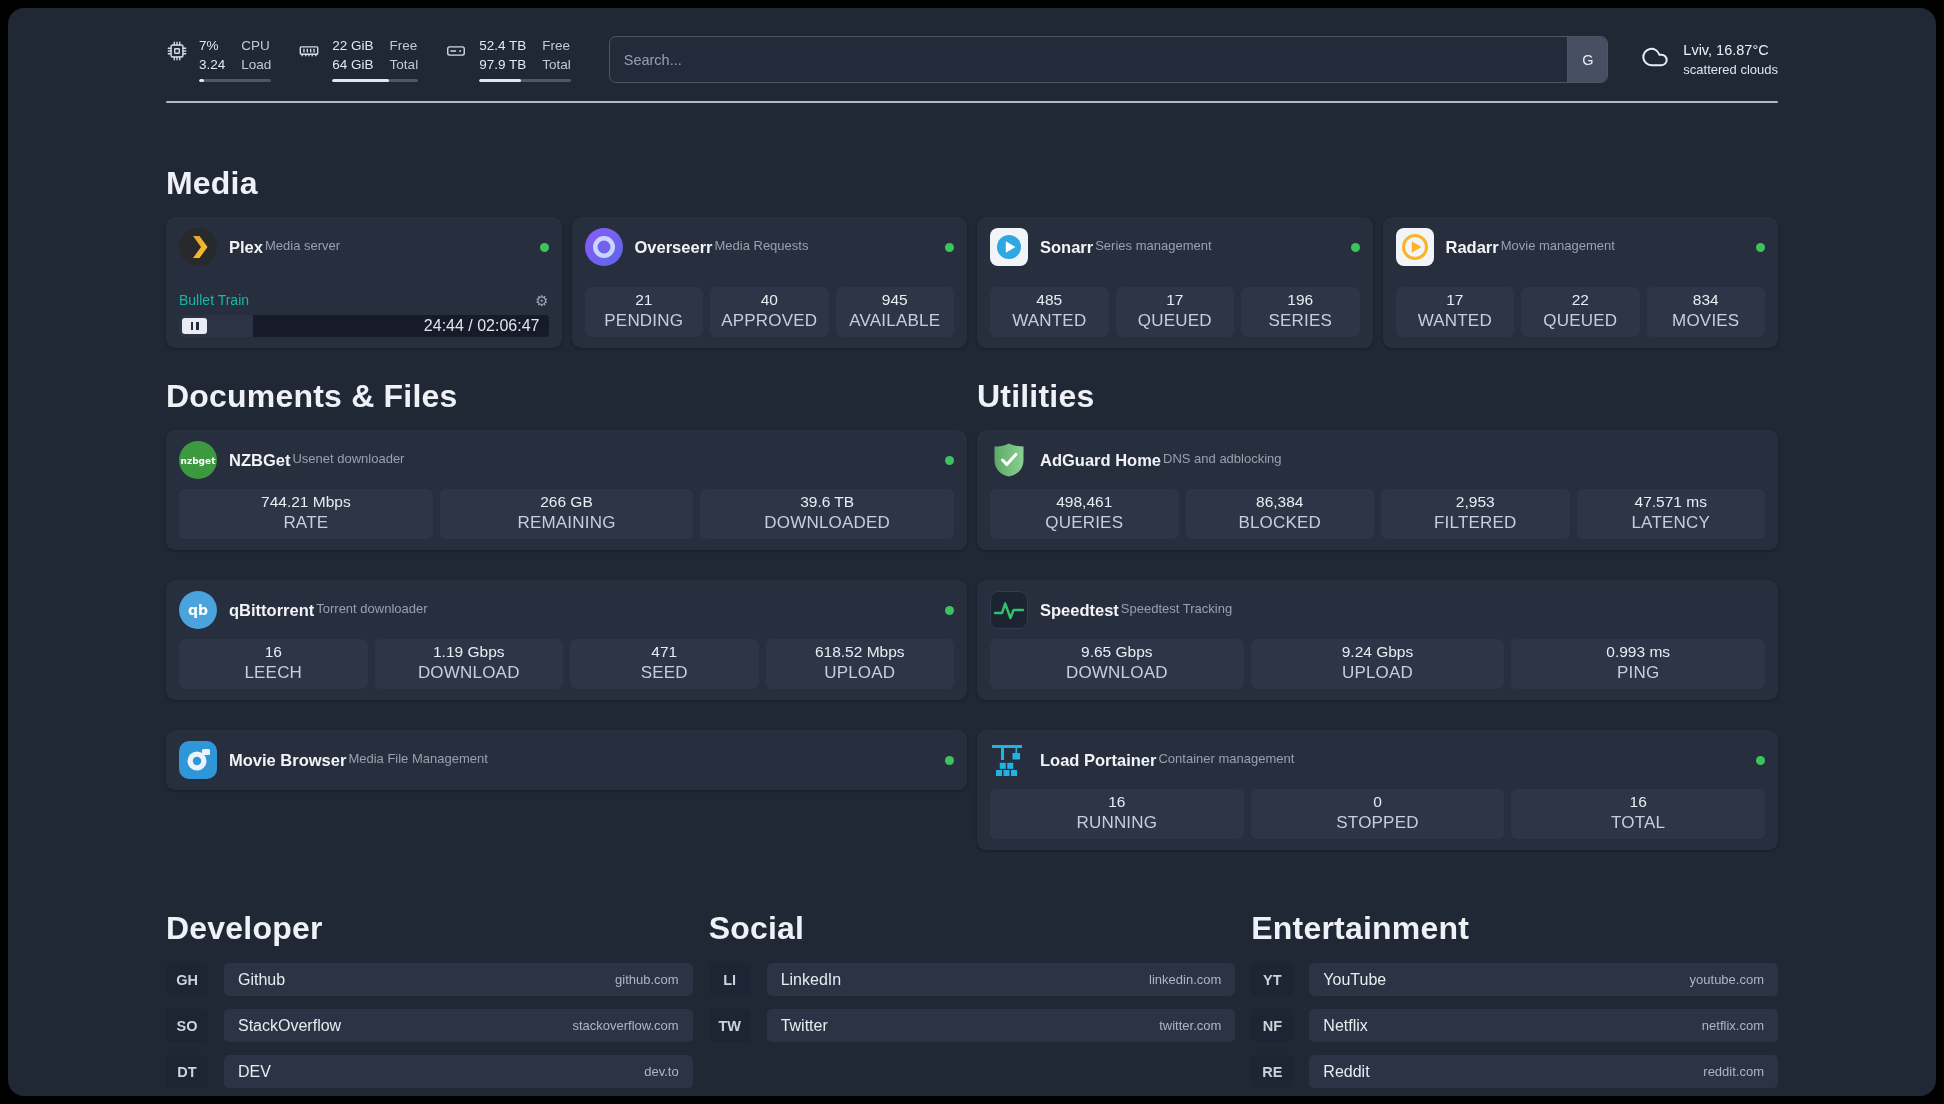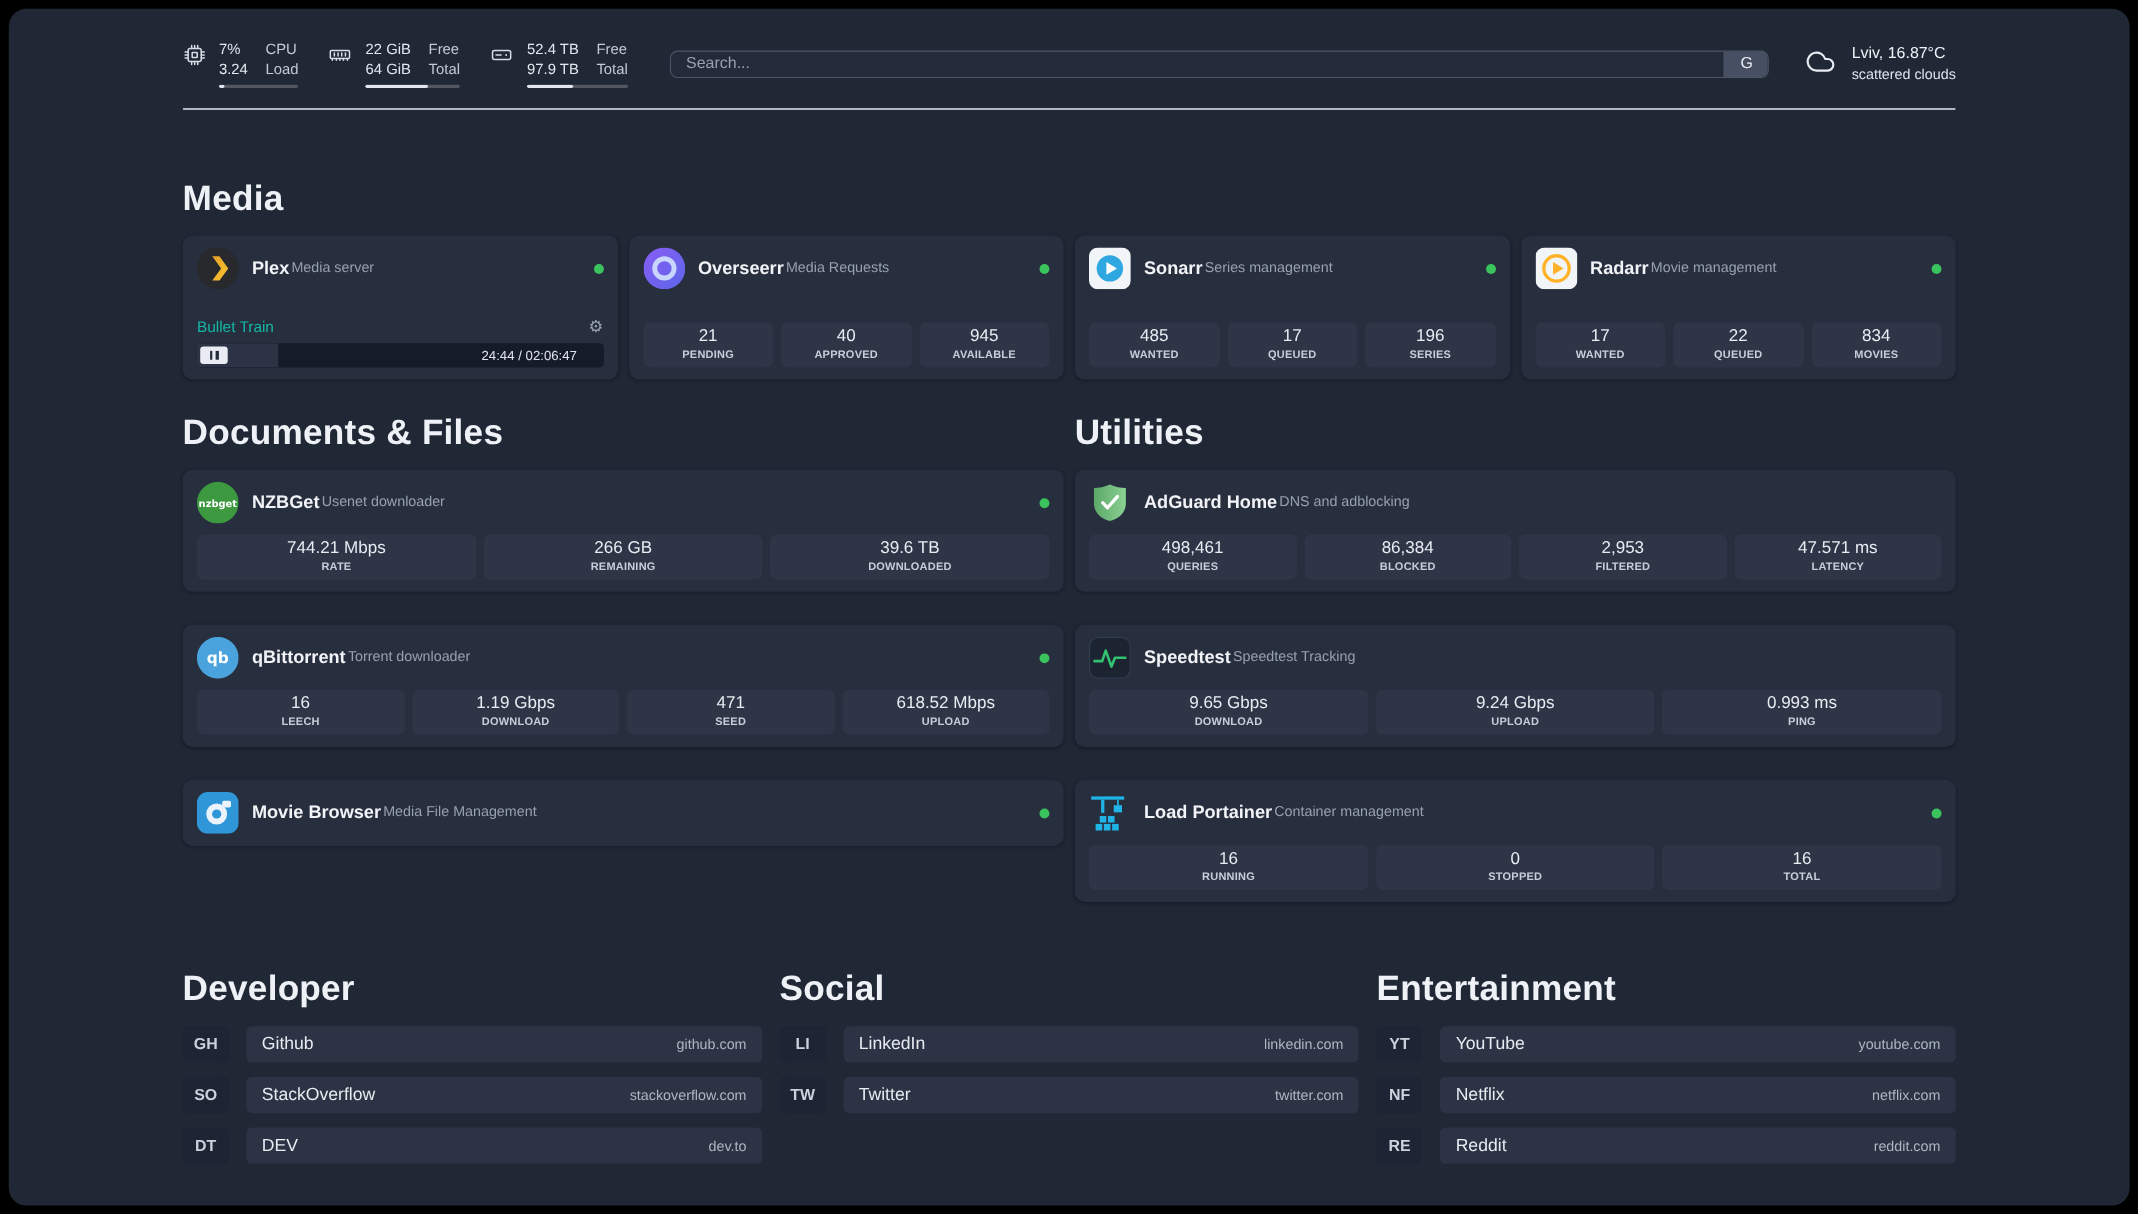--- a/index.html
+++ b/index.html
@@ -13,21 +13,21 @@
   .topbar{display:flex;align-items:center;}
   .metric{display:flex;gap:11px;margin-right:26px;}
   .metric-icon{padding-top:3px;}
   .mbody{display:flex;flex-direction:column;}
   .mrows{display:flex;gap:16px;font-size:13.5px;line-height:1.35;color:#e3e7ee;}
   .mcol{display:flex;flex-direction:column;}
   .mcol.labels{color:#c3cad5;}
   .mbar{height:3px;border-radius:2px;background:rgba(255,255,255,.22);margin-top:5px;overflow:hidden;}
   .mbar>span{display:block;height:100%;background:#e2e6ee;border-radius:2px;}
 
-  .searchbox{flex:1;display:flex;align-items:stretch;height:25px;margin:0 30px 0 12px;background:#232a39;border:1px solid #4d5565;border-radius:7px;overflow:hidden;}
+  .searchbox{flex:1;display:flex;align-items:stretch;height:47px;margin:0 30px 0 12px;background:#232a39;border:1px solid #4d5565;border-radius:7px;overflow:hidden;}
   .searchbox input{flex:1;background:transparent;border:0;outline:0;color:#dfe3ea;font-size:14.5px;padding:0 14px;font-family:inherit;}
   .searchbox input::placeholder{color:#97a0b0;}
   .engine{width:40px;border:0;border-left:1px solid #4d5565;background:#475062;color:#e9ecf2;font-size:14.5px;font-family:inherit;cursor:pointer;}
 
   .weather{display:flex;align-items:center;gap:11px;}
   .wtext{display:flex;flex-direction:column;line-height:1.35;}
   .w1{font-size:14.5px;color:#eef1f6;}
   .w2{font-size:13px;color:#dfe4ec;}
 
   .divider{margin-top:18px;border-top:2px solid rgba(205,212,223,.85);border-radius:2px;}
@@ -48,31 +48,31 @@
   .app-icon{width:38px;height:38px;flex:0 0 38px;}
   .app-icon svg{width:100%;height:100%;display:block;}
   .ctitles{display:flex;gap:2px;}
   .cname{font-size:16.5px;font-weight:600;color:#f1f3f7;}
   .csub{font-size:13px;color:#98a1af;}
   .dot{width:9px;height:9px;border-radius:50%;background:#3bc45e;margin-left:auto;flex:0 0 9px;}
 
   .tiles{display:grid;grid-auto-flow:column;grid-auto-columns:1fr;gap:7px;margin-top:10px;}
   .tile{background:#2d3547;border-radius:6px;padding:4px 4px 6px;text-align:center;}
   .tile .v{font-size:15.5px;color:#e9ecf1;}
-  .tile .l{font-size:10px;font-weight:700;color:#c8ced9;margin-top:2px;letter-spacing:.2px;}
+  .tile .l{font-size:17px;font-weight:400;color:#c8ced9;margin-top:2px;letter-spacing:.2px;}
 
   
   .pl-row{display:flex;align-items:center;justify-content:space-between;margin-top:auto;}
   .pl-title{font-size:14px;color:#14b8a6;}
   .gear{color:#9aa3b2;font-size:15px;cursor:pointer;line-height:1;}
   .pl-strip{position:relative;margin-top:7px;height:22px;background:#151b28;border-radius:4px;overflow:hidden;display:flex;align-items:center;}
   .pl-progress{position:absolute;left:0;top:0;bottom:0;background:#2b3345;}
   .pause-chip{position:relative;margin-left:3px;width:25px;height:16px;background:#e9edf3;border-radius:3px;display:flex;align-items:center;justify-content:center;gap:3px;cursor:pointer;}
   .pause-chip i{display:block;width:2.5px;height:8px;background:#232a3a;}
-  .pl-time{position:relative;margin-left:auto;padding-right:24px;font-size:12px;color:#e0e5ed;}
+  .pl-time{position:relative;margin-left:auto;padding-right:9px;font-size:16px;color:#e0e5ed;}
 
   
   .bookmarks{margin-top:60px;display:grid;grid-template-columns:repeat(3,1fr);gap:16px;align-items:start;}
   .bm-list{display:flex;flex-direction:column;gap:13px;margin-top:16px;}
   .bm-row{display:flex;align-items:stretch;gap:16px;height:33px;cursor:pointer;}
   .bm-abbr{width:42px;flex:0 0 42px;display:flex;align-items:center;justify-content:center;background:#1d2433;border-radius:5px;font-size:14.5px;font-weight:600;color:#ccd2dc;}
   .bm-bar{flex:1;display:flex;align-items:center;justify-content:space-between;background:#2b3344;border-radius:5px;padding:0 14px;}
   .bm-name{font-size:16px;color:#e8ebf0;}
   .bm-url{font-size:13px;color:#aeb6c2;}
 </style>

